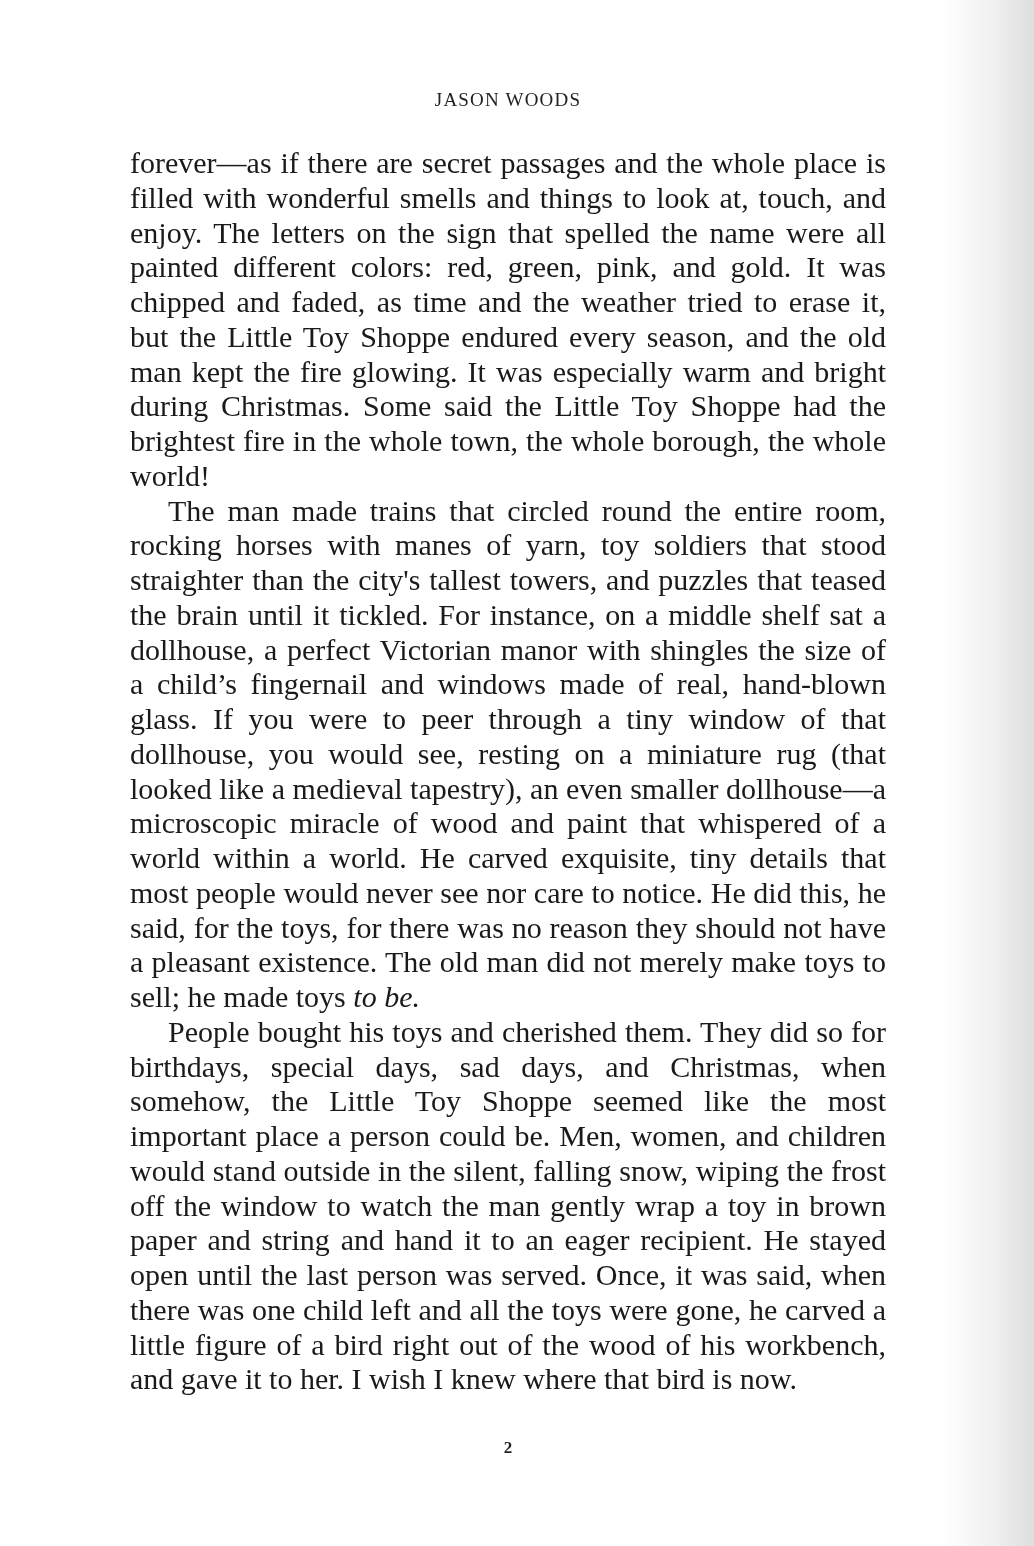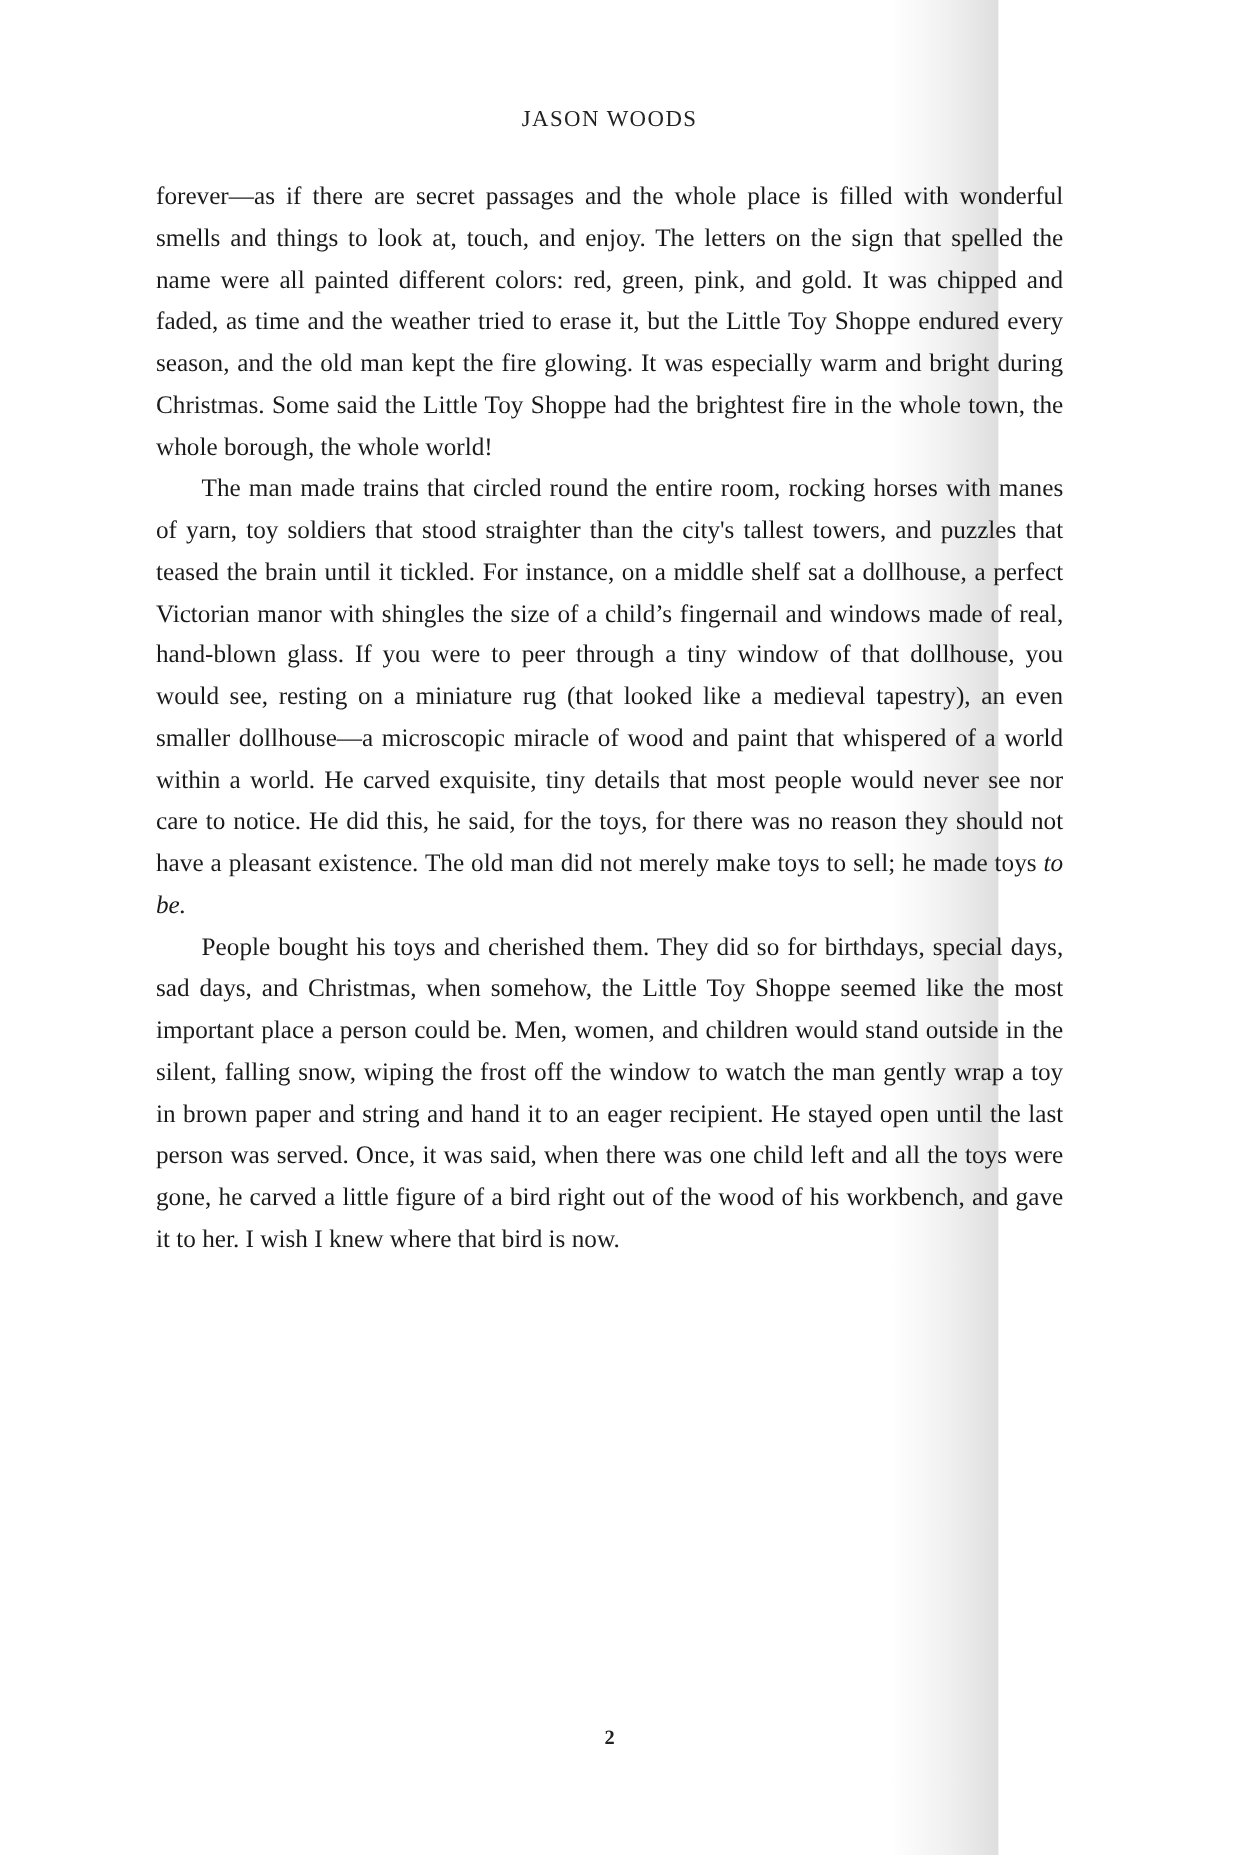--- a/index.html
+++ b/index.html
@@ -5,21 +5,21 @@
   html, body {
     margin: 0;
     padding: 0;
     width: 1034px;
     height: 1546px;
     overflow: hidden;
     background: #ffffff;
   }
   .page {
     position: relative;
-    width: 832px;
+    width: 1034px;
     height: 1546px;
     background: #ffffff;
     font-family: "Liberation Serif", "DejaVu Serif", serif;
     color: #1a1a1a;
   }
   .page-shadow {
     position: absolute;
     top: 0;
     right: 0;
     width: 90px;
@@ -35,21 +35,21 @@
     font-size: 19px;
     letter-spacing: 1.2px;
     font-variant: small-caps;
     color: #222;
   }
   .body-text {
     position: absolute;
     top: 146px;
     left: 130px;
     width: 756px;
-    font-size: 21px;
+    font-size: 30px;
     line-height: 34.75px;
     text-align: justify;
     hyphens: none;
   }
   .body-text p {
     margin: 0;
   }
   .body-text p.indent {
     text-indent: 38px;
   }

